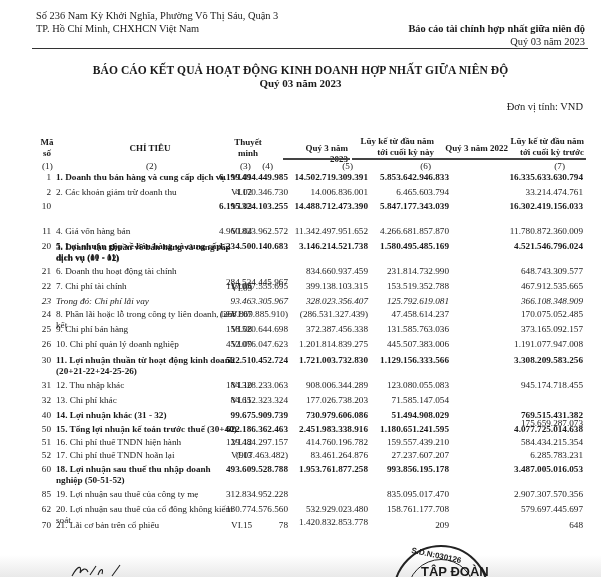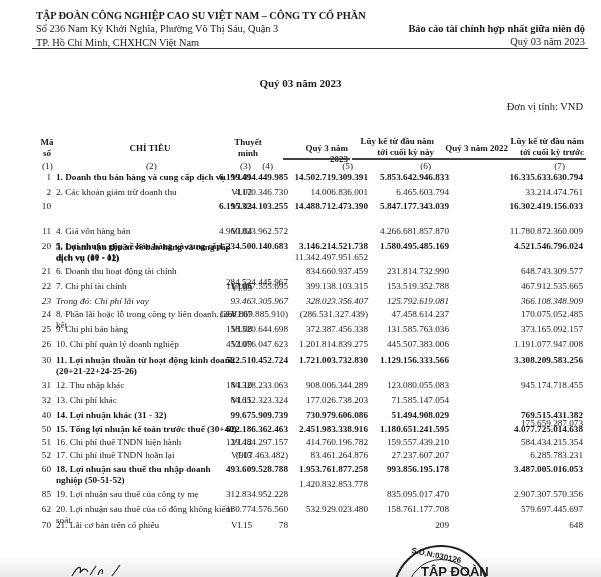--- a/index.html
+++ b/index.html
@@ -48,30 +48,30 @@
   .stamp-code { position: absolute; left: 16px; top: 4px; font-size: 8px; font-weight: bold; font-family: "Liberation Sans", sans-serif; transform: rotate(12deg); white-space: nowrap; }
   .stamp-name { position: absolute; left: 26px; top: 17px; font-size: 13px; font-weight: bold; font-family: "Liberation Sans", sans-serif; white-space: nowrap; }
   .signature { position: absolute; left: 68px; top: 563px; width: 60px; height: 14px; }
   .shadow { position: absolute; left: 0; top: 555px; width: 601px; height: 22px; background: linear-gradient(#ffffff, #e9e9e9); }
 </style>
 </head>
 <body>
 
 <div class="page">
   <div class="hdr-left">
-    <div class="company">TẬP ĐOÀN CÔNG NGHIỆP CAO SU VIỆT NAM – CÔNG TY CỔ PHẦN</div>
     <div>Số 236 Nam Kỳ Khởi Nghĩa, Phường Võ Thị Sáu, Quận 3</div>
     <div>TP. Hồ Chí Minh, CHXHCN Việt Nam</div>
   </div>
   <div class="hdr-right">
     <div class="rtitle">Báo cáo tài chính hợp nhất giữa niên độ</div>
     <div>Quý 03 năm 2023</div>
   </div>
   <div class="hdr-rule"></div>
 
+  <div class="title">BÁO CÁO KẾT QUẢ HOẠT ĐỘNG KINH DOANH HỢP NHẤT GIỮA NIÊN ĐỘ</div>
   <div class="subtitle">Quý 03 năm 2023</div>
   <div class="unit">Đơn vị tính: VND</div>
 
   <div class="colhdr ch-ma">
     <div>Mã</div>
     <div>số</div>
   </div>
   <div class="colhdr ch-chi">CHỈ TIÊU</div>
   <div class="colhdr ch-tm">
     <div>Thuyết</div>
@@ -125,21 +125,21 @@
         <span class="cell c4 b" style="top: 201px;">6.195.324.103.255</span>
         <span class="cell c5 b" style="top: 201px;">14.488.712.473.390</span>
         <span class="cell c6 b" style="top: 201px;">5.847.177.343.039</span>
         <span class="cell c7 b" style="top: 201px;">16.302.419.156.033</span>
       </div>
       <div>
         <span class="cell code" style="top: 226px;">11</span>
         <span class="rowtxt label" style="top: 226px;">4. Giá vốn hàng bán</span>
         <span class="cell note" style="top: 226px;">VI.04</span>
         <span class="cell c4" style="top: 226px;">4.960.823.962.572</span>
-        <span class="cell c5" style="top: 226px; margin-top: 26px;">11.342.497.951.652</span>
+        <span class="cell c5" style="top: 226px;">11.342.497.951.652</span>
         <span class="cell c6" style="top: 226px;">4.266.681.857.870</span>
         <span class="cell c7" style="top: 226px;">11.780.872.360.009</span>
       </div>
       <div>
         <span class="cell code" style="top: 241px;">20</span>
         <span class="rowtxt label b" style="top: 241px;">5. Lợi nhuận gộp về bán hàng và cung cấp dịch vụ (10 - 11)</span>
         <span class="cell note" style="top: 241px;"></span>
         <span class="cell c4 b" style="top: 241px;">1.234.500.140.683</span>
         <span class="cell c5 b" style="top: 241px;">3.146.214.521.738</span>
         <span class="cell c6 b" style="top: 241px;">1.580.495.485.169</span>
@@ -269,21 +269,21 @@
         <span class="cell c4 b" style="top: 464px;">493.609.528.788</span>
         <span class="cell c5 b" style="top: 464px;">1.953.761.877.258</span>
         <span class="cell c6 b" style="top: 464px;">993.856.195.178</span>
         <span class="cell c7 b" style="top: 464px;">3.487.005.016.053</span>
       </div>
       <div>
         <span class="cell code" style="top: 489px;">85</span>
         <span class="rowtxt label" style="top: 489px;">19. Lợi nhuận sau thuế của công ty mẹ</span>
         <span class="cell note" style="top: 489px;"></span>
         <span class="cell c4" style="top: 489px;">312.834.952.228</span>
-        <span class="cell c5" style="top: 479px;">1.420.832.853.778</span>
+        <span class="cell c5" style="top: 517px;">1.420.832.853.778</span>
         <span class="cell c6" style="top: 489px;">835.095.017.470</span>
         <span class="cell c7" style="top: 489px;">2.907.307.570.356</span>
       </div>
       <div>
         <span class="cell code" style="top: 504px;">62</span>
         <span class="rowtxt label" style="top: 504px;">20. Lợi nhuận sau thuế của cổ đông không kiểm soát</span>
         <span class="cell note" style="top: 504px;"></span>
         <span class="cell c4" style="top: 504px;">180.774.576.560</span>
         <span class="cell c5" style="top: 504px;">532.929.023.480</span>
         <span class="cell c6" style="top: 504px;">158.761.177.708</span>

